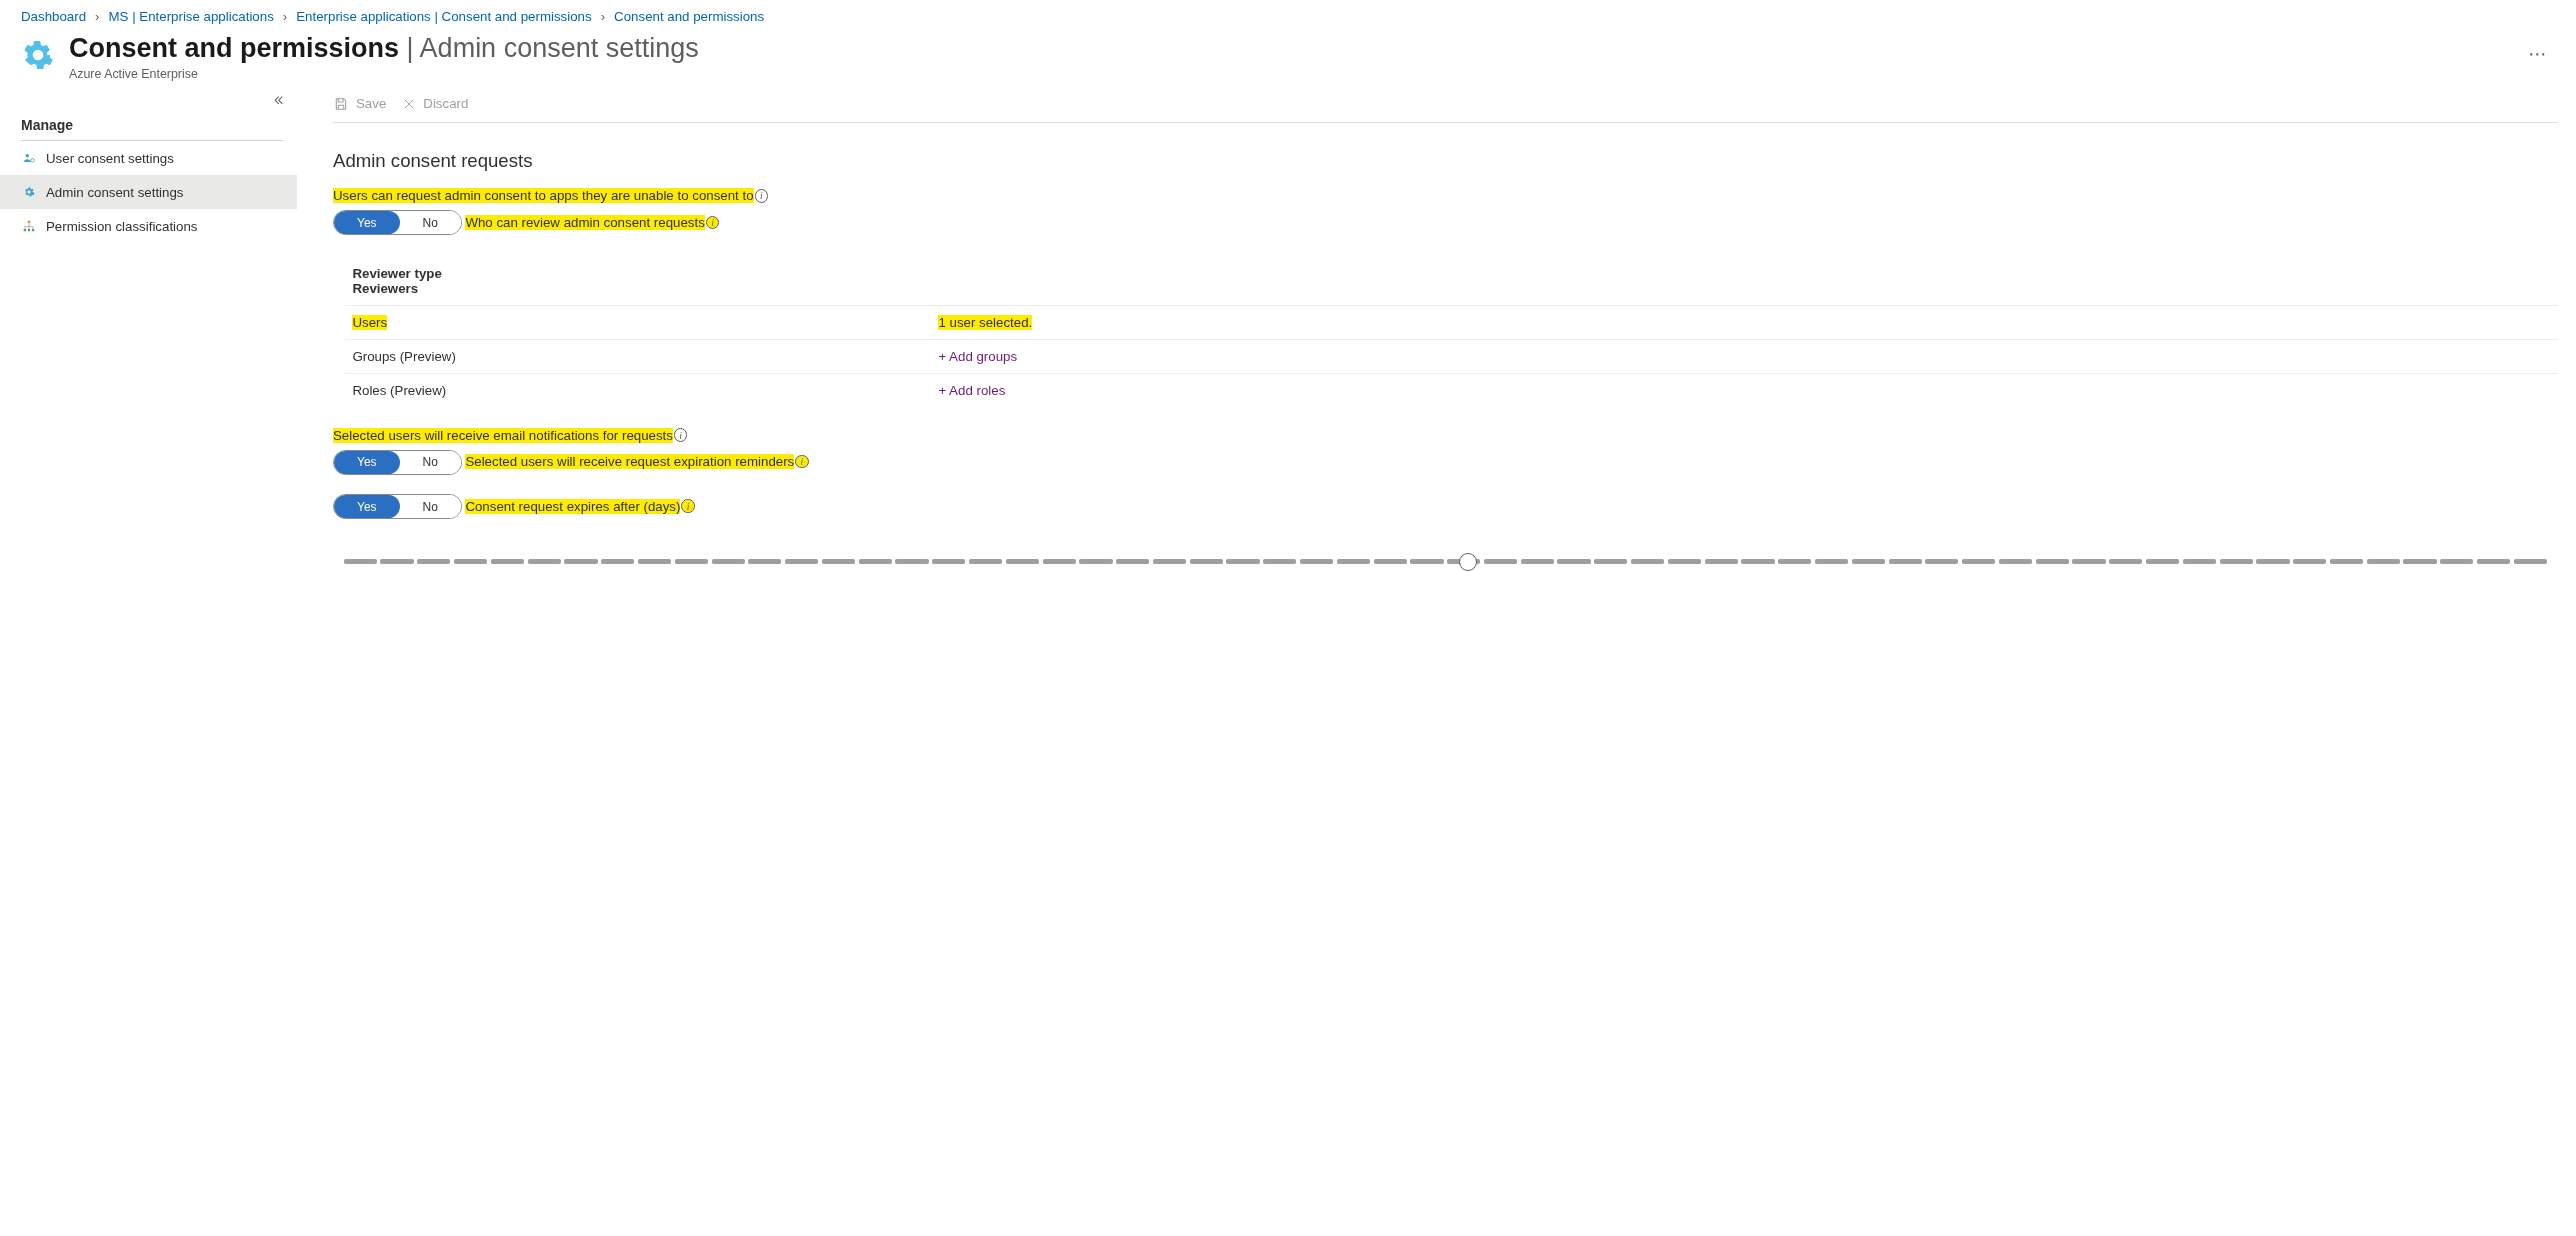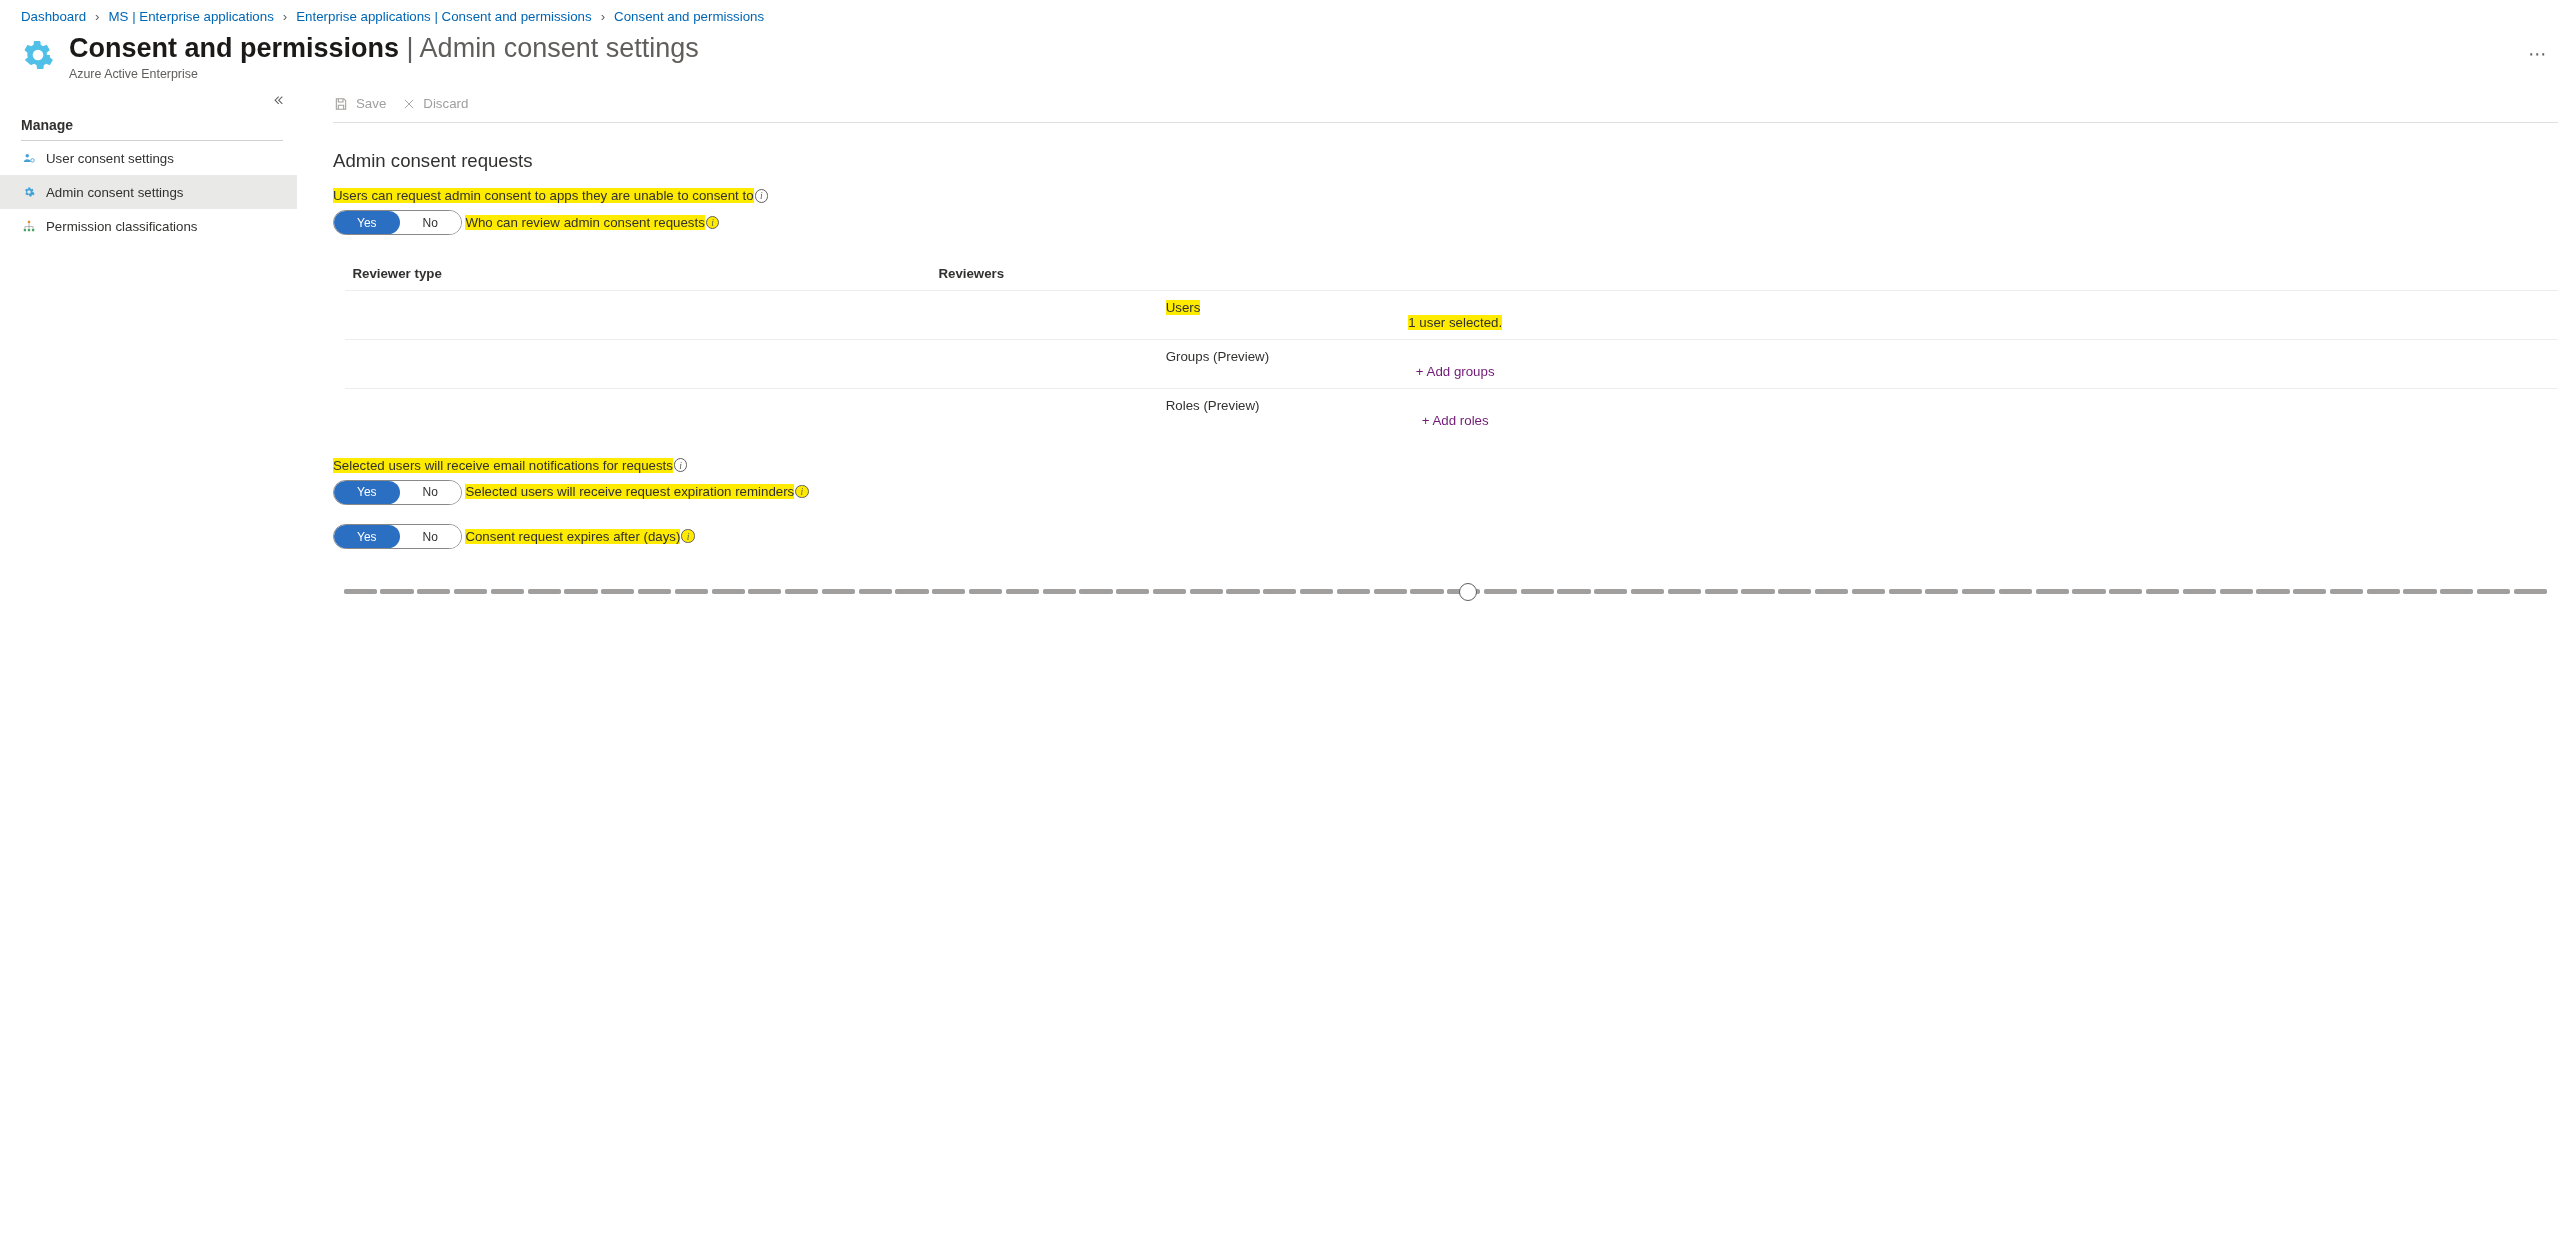--- a/index.html
+++ b/index.html
@@ -158,28 +158,28 @@
     border-radius: 887px;
   }
 
   
   .rev-table { margin: 5.3px 0 21px 12.4px; }
   .rev-head {
     display: flex;
     font-weight: 600;
     font-size: 13.3px;
     padding: 5.3px 0 9px 0;
+    flex-direction: column;
   }
   .rev-row {
     display: flex;
     border-top: 0.9px solid #ededed;
     padding: 9px 0;
     align-items: center;
     font-size: 13.3px;
-    flex-direction: column;
   }
   .col-type { width: 586px; padding-left: 7px; }
   .col-rev { flex: 1; padding-left: 7px; }
   .link { color: #701a75; cursor: pointer; }
 
   
   .slider-wrap { margin: 12.4px 0 0 0; position: relative; height: 21px; }
   .slider-track {
     position: absolute; left: 10.7px; right: 10.7px; top: 8px; height:5.3px;
     display: flex; gap: 3.6px;

